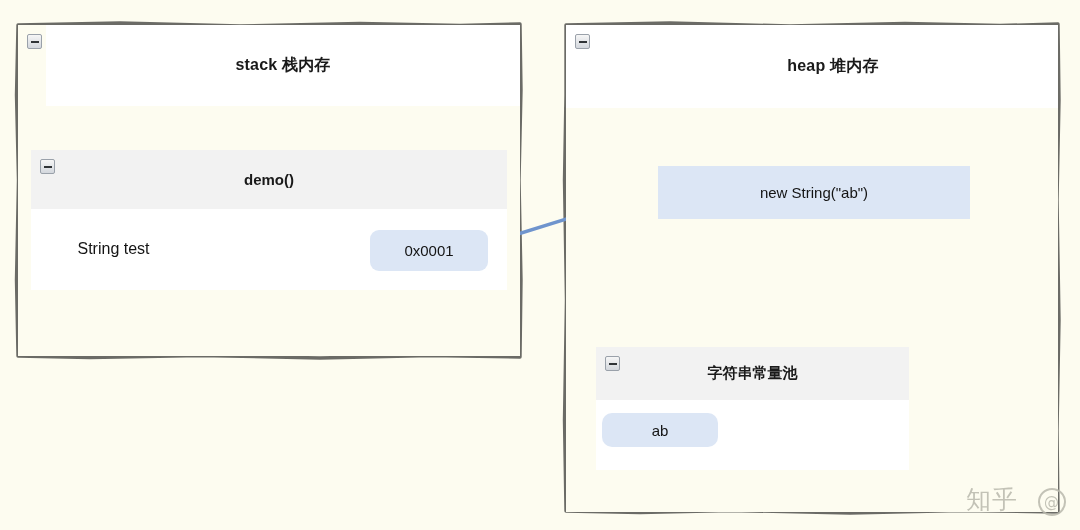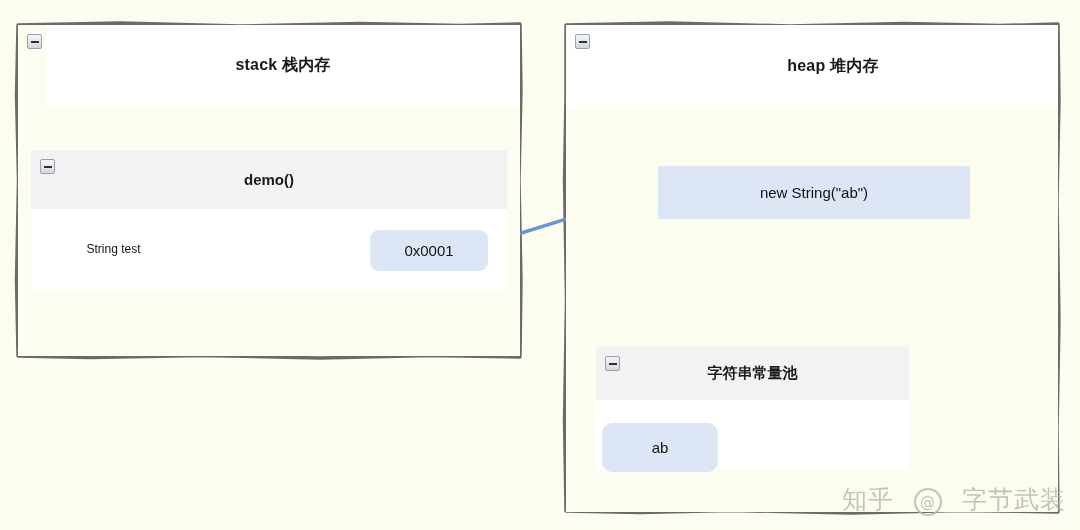--- a/index.html
+++ b/index.html
@@ -123,21 +123,21 @@
     z-index: 2;
   }
 
   
   .dashed-box {
     position: absolute;
     box-sizing: border-box;
     display: flex;
     align-items: center;
     justify-content: center;
-    font-size: 12px;
+    font-size: 16px;
     color: #141414;
     background: transparent;
     z-index: 6;
   }
 
   
   .watermark {
     position: absolute;
     right: 14px;
     bottom: 14px;
@@ -276,23 +276,22 @@
   </div>
 
   <div class="node" style="left:596px; top:347px; width:313px; height:123px;">
     <div class="subpanel-header" style="height:53px;">
       <span class="subpanel-title">字符串常量池</span>
     </div>
     <div class="subpanel-body" style="top:53px; height:70px;"></div>
     <div class="collapse-icon"></div>
   </div>
 
-  <div class="blue-box" style="left:602px; top:423px; width:116px; height:49px; border-radius:10px;">
+  <div class="blue-box" style="left:602px; top:413px; width:116px; height:34px; border-radius:10px;">
     <span class="blue-label">ab</span>
   </div>
 
   <div class="watermark">
     <span>知乎</span>
     <span class="wm-at">@</span>
-    <span>字节武装</span>
   </div>
 
 </div>
 
 </body></html>

